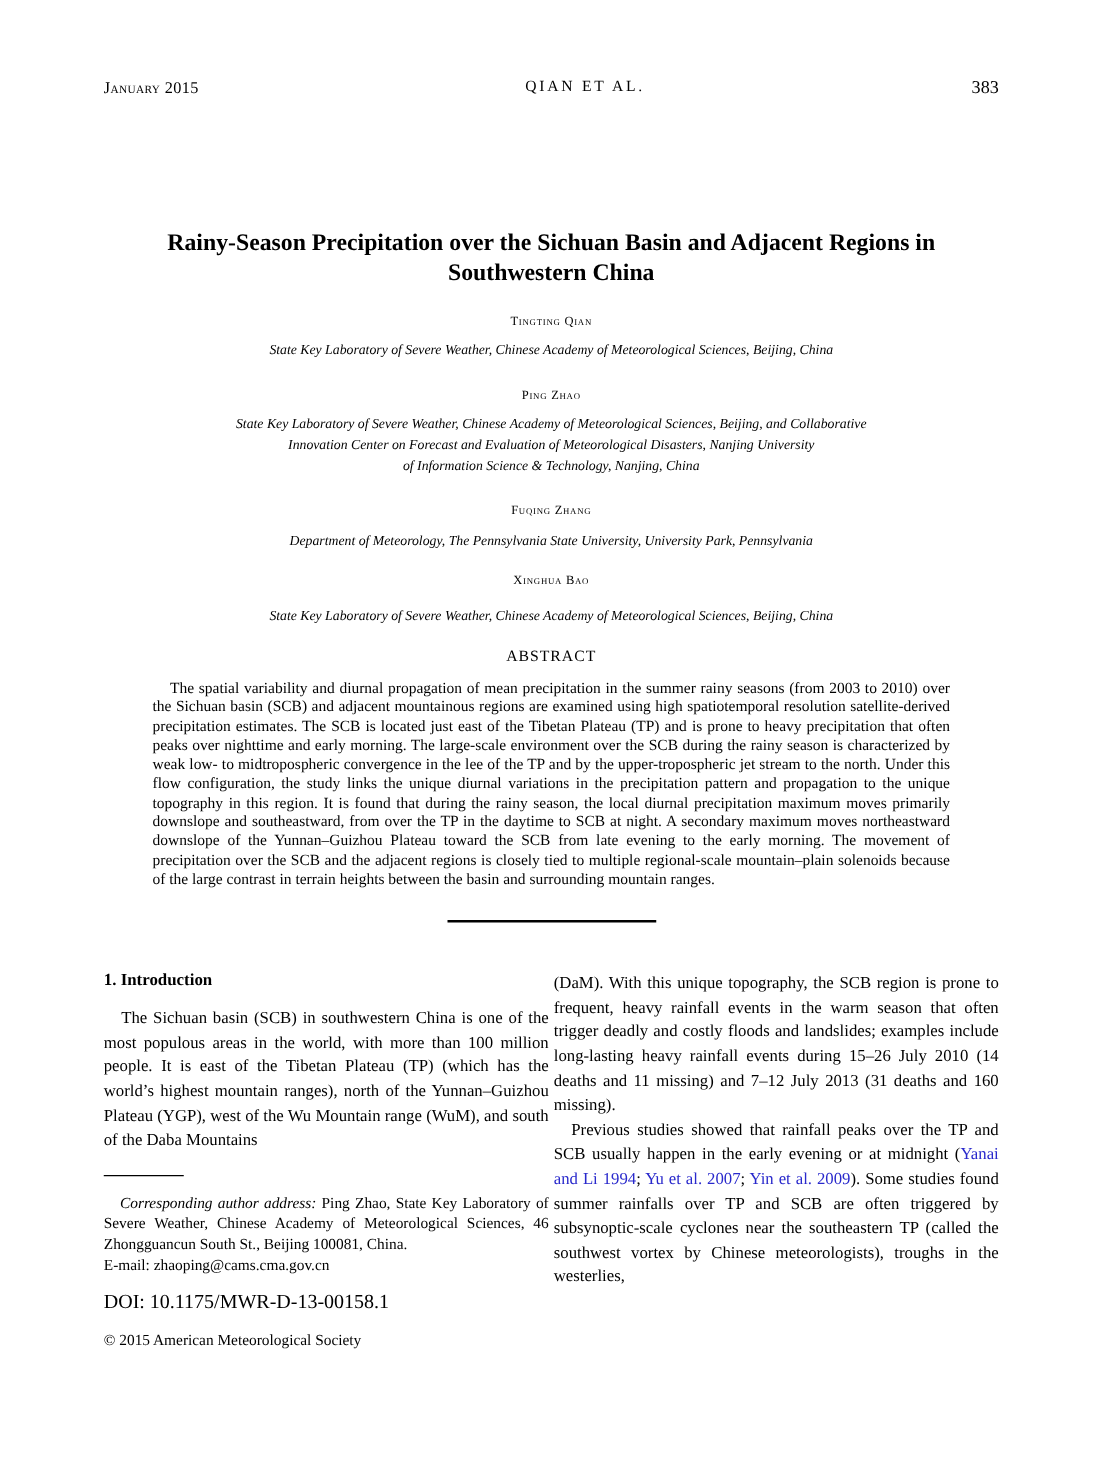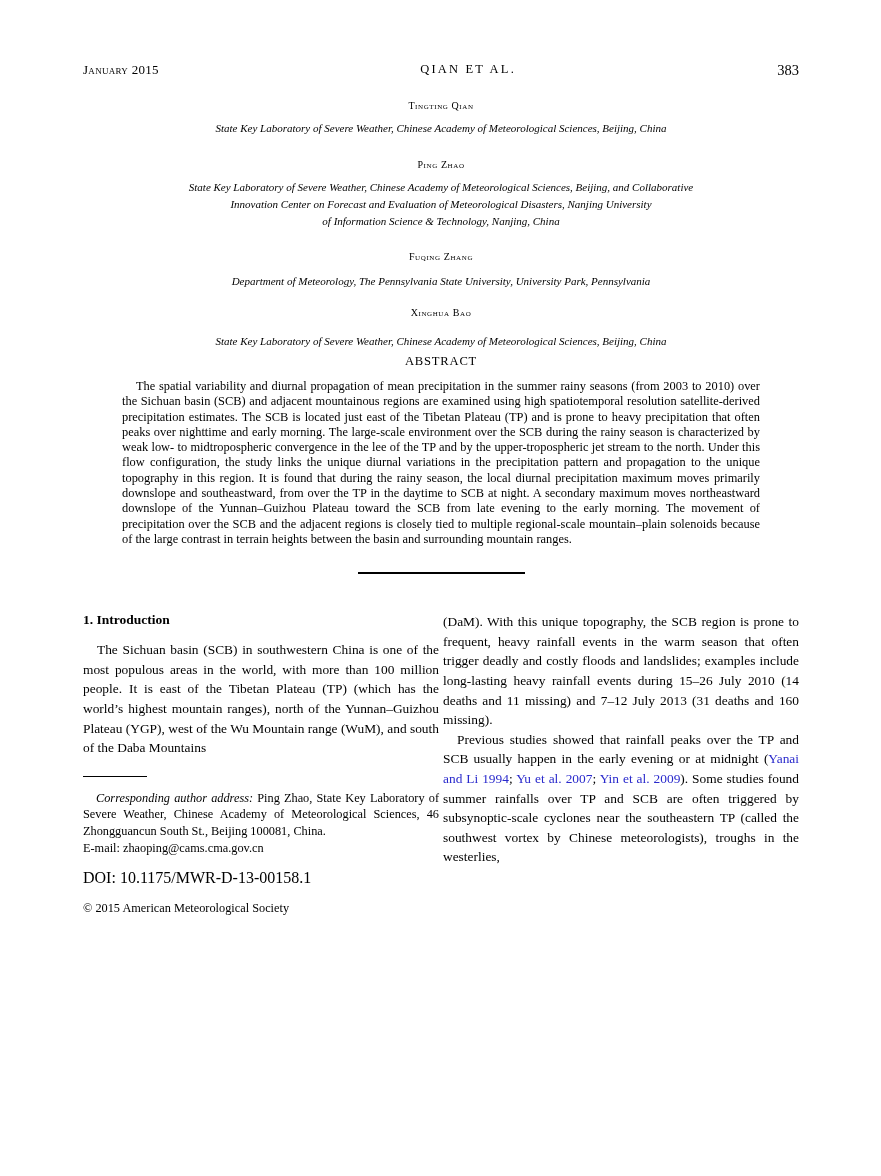--- a/index.html
+++ b/index.html
@@ -47,21 +47,21 @@
   .mt-a1 { margin-top: 19px; }
   .mt-f1 { margin-top: 7px; }
   .mt-a2 { margin-top: 20px; }
   .mt-f2 { margin-top: 7px; }
   .mt-a3 { margin-top: 19px; }
   .mt-f3 { margin-top: 9px; }
   .mt-a4 { margin-top: 15px; }
   .mt-f4 { margin-top: 13px; }
 
   .manuscript-note { margin-top: 19px; text-align: center; font-size: 12.4px; line-height: 16px; }
-  .abstract-heading { margin-top: 4px; text-align: center; font-size: 12.6px; letter-spacing: 0.8px; }
+  .abstract-heading { margin-top: 16px; text-align: center; font-size: 12.6px; letter-spacing: 0.8px; }
   .abstract-text {
     margin: 10px auto 0;
     width: 638px;
     font-size: 12.4px;
     line-height: 15.3px;
     text-align: justify;
     text-indent: 14px;
   }
   .divider { width: 167px; height: 0; border-top: 2px solid #000; margin: 25px auto 0; }
 
@@ -86,20 +86,21 @@
 <body>
 
 <div class="page">
 
   <header class="running-header">
     <span class="issue">January 2015</span>
     <span class="running-title">QIAN ET AL.</span>
     <span class="page-number">383</span>
   </header>
 
+  <h1 class="article-title">Rainy-Season Precipitation over the Sichuan Basin and Adjacent Regions in Southwestern China</h1>
 
   <div class="author-name mt-a1">Tingting Qian</div>
   <div class="affiliation mt-f1">State Key Laboratory of Severe Weather, Chinese Academy of Meteorological Sciences, Beijing, China</div>
 
   <div class="author-name mt-a2">Ping Zhao</div>
   <div class="affiliation mt-f2">
     <div>State Key Laboratory of Severe Weather, Chinese Academy of Meteorological Sciences, Beijing, and Collaborative</div>
     <div>Innovation Center on Forecast and Evaluation of Meteorological Disasters, Nanjing University</div>
     <div>of Information Science &amp; Technology, Nanjing, China</div>
   </div>

